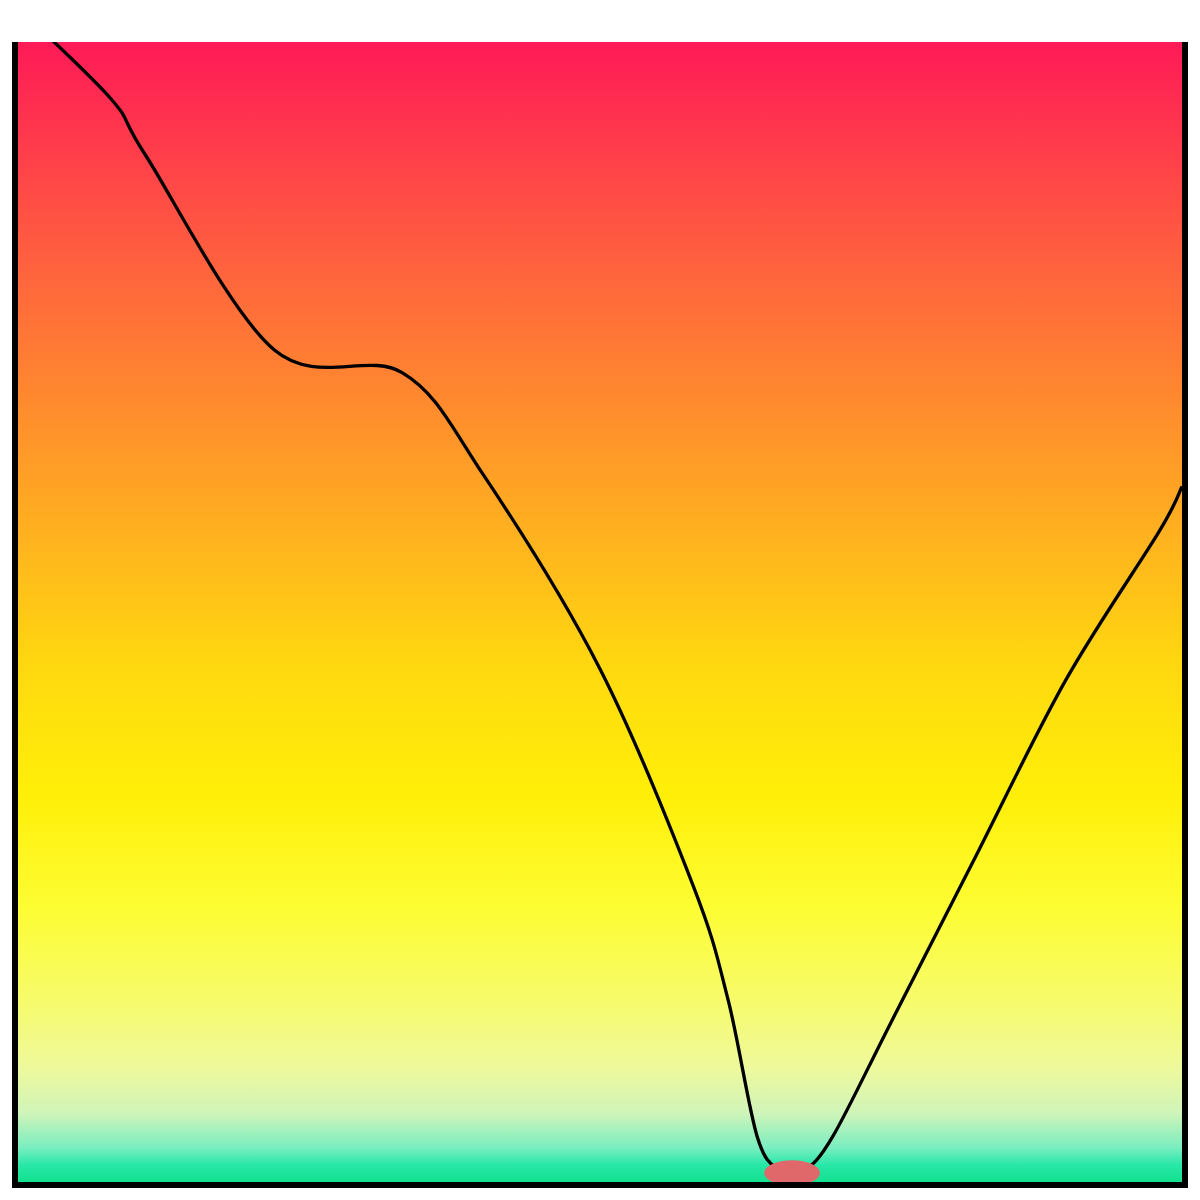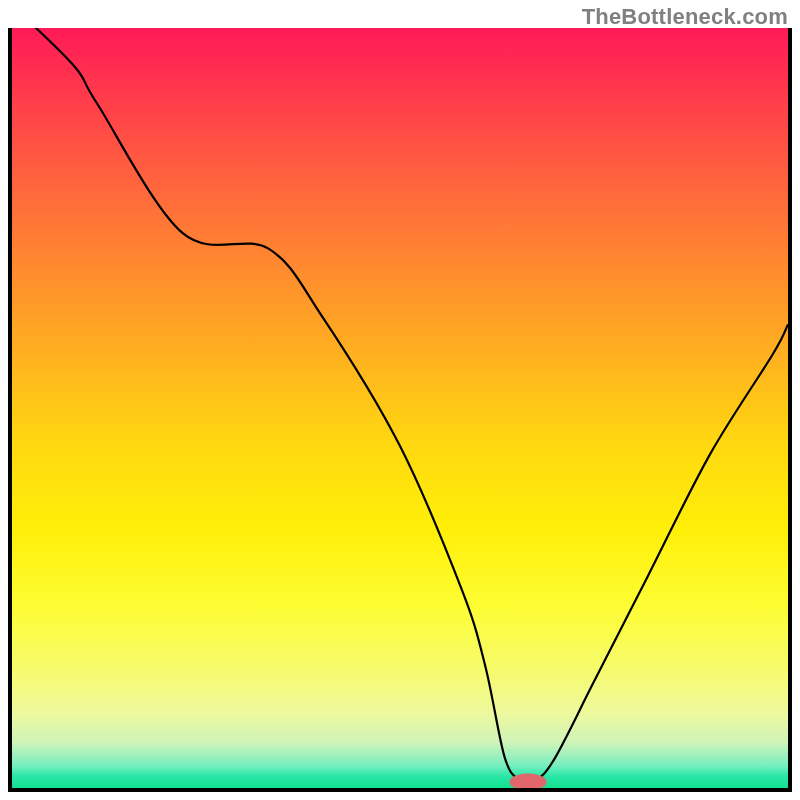--- a/index.html
+++ b/index.html
@@ -70,21 +70,20 @@
     font-size: 22px;
     font-weight: 600;
     color: #808080;
     letter-spacing: 0.2px;
   }
 </style>
 </head>
 <body>
 
 <div class="chart-container">
-  <div class="attribution">TheBottleneck.com</div>
   <div class="plot-area">
     <div class="heat-bg"></div>
     <svg class="curve-svg" viewBox="0 0 100 100" preserveAspectRatio="none">
       <path id="curve-path" class="curve-path" vector-effect="non-scaling-stroke" d="M 0.00 -3.00 C 1.33 -1.67, 6.17 2.83, 8.00 5.00 C 9.83 7.17, 8.67 6.33, 11.00 10.00 C 13.33 13.67, 18.33 23.83, 22.00 27.00 C 25.67 30.17, 30.00 27.17, 33.00 29.00 C 36.00 30.83, 37.17 33.67, 40.00 38.00 C 42.83 42.33, 47.00 49.00, 50.00 55.00 C 53.00 61.00, 56.17 69.17, 58.00 74.00 C 59.83 78.83, 60.08 80.33, 61.00 84.00 C 61.92 87.67, 62.75 93.50, 63.50 96.00 C 64.25 98.50, 64.83 98.50, 65.50 99.00 C 66.17 99.50, 66.75 99.50, 67.50 99.00 C 68.25 98.50, 68.75 98.17, 70.00 96.00 C 71.25 93.83, 73.00 90.00, 75.00 86.00 C 77.00 82.00, 79.50 77.00, 82.00 72.00 C 84.50 67.00, 87.33 60.83, 90.00 56.00 C 92.67 51.17, 96.33 45.83, 98.00 43.00 C 99.67 40.17, 99.67 39.67, 100.00 39.00"></path>
       <ellipse id="min-marker" class="minimum-marker" cx="66.50" cy="99.20" rx="2.4" ry="1.1" fill="#e0686a"></ellipse>
     </svg>
   </div>
 </div>
 
 </body></html>

